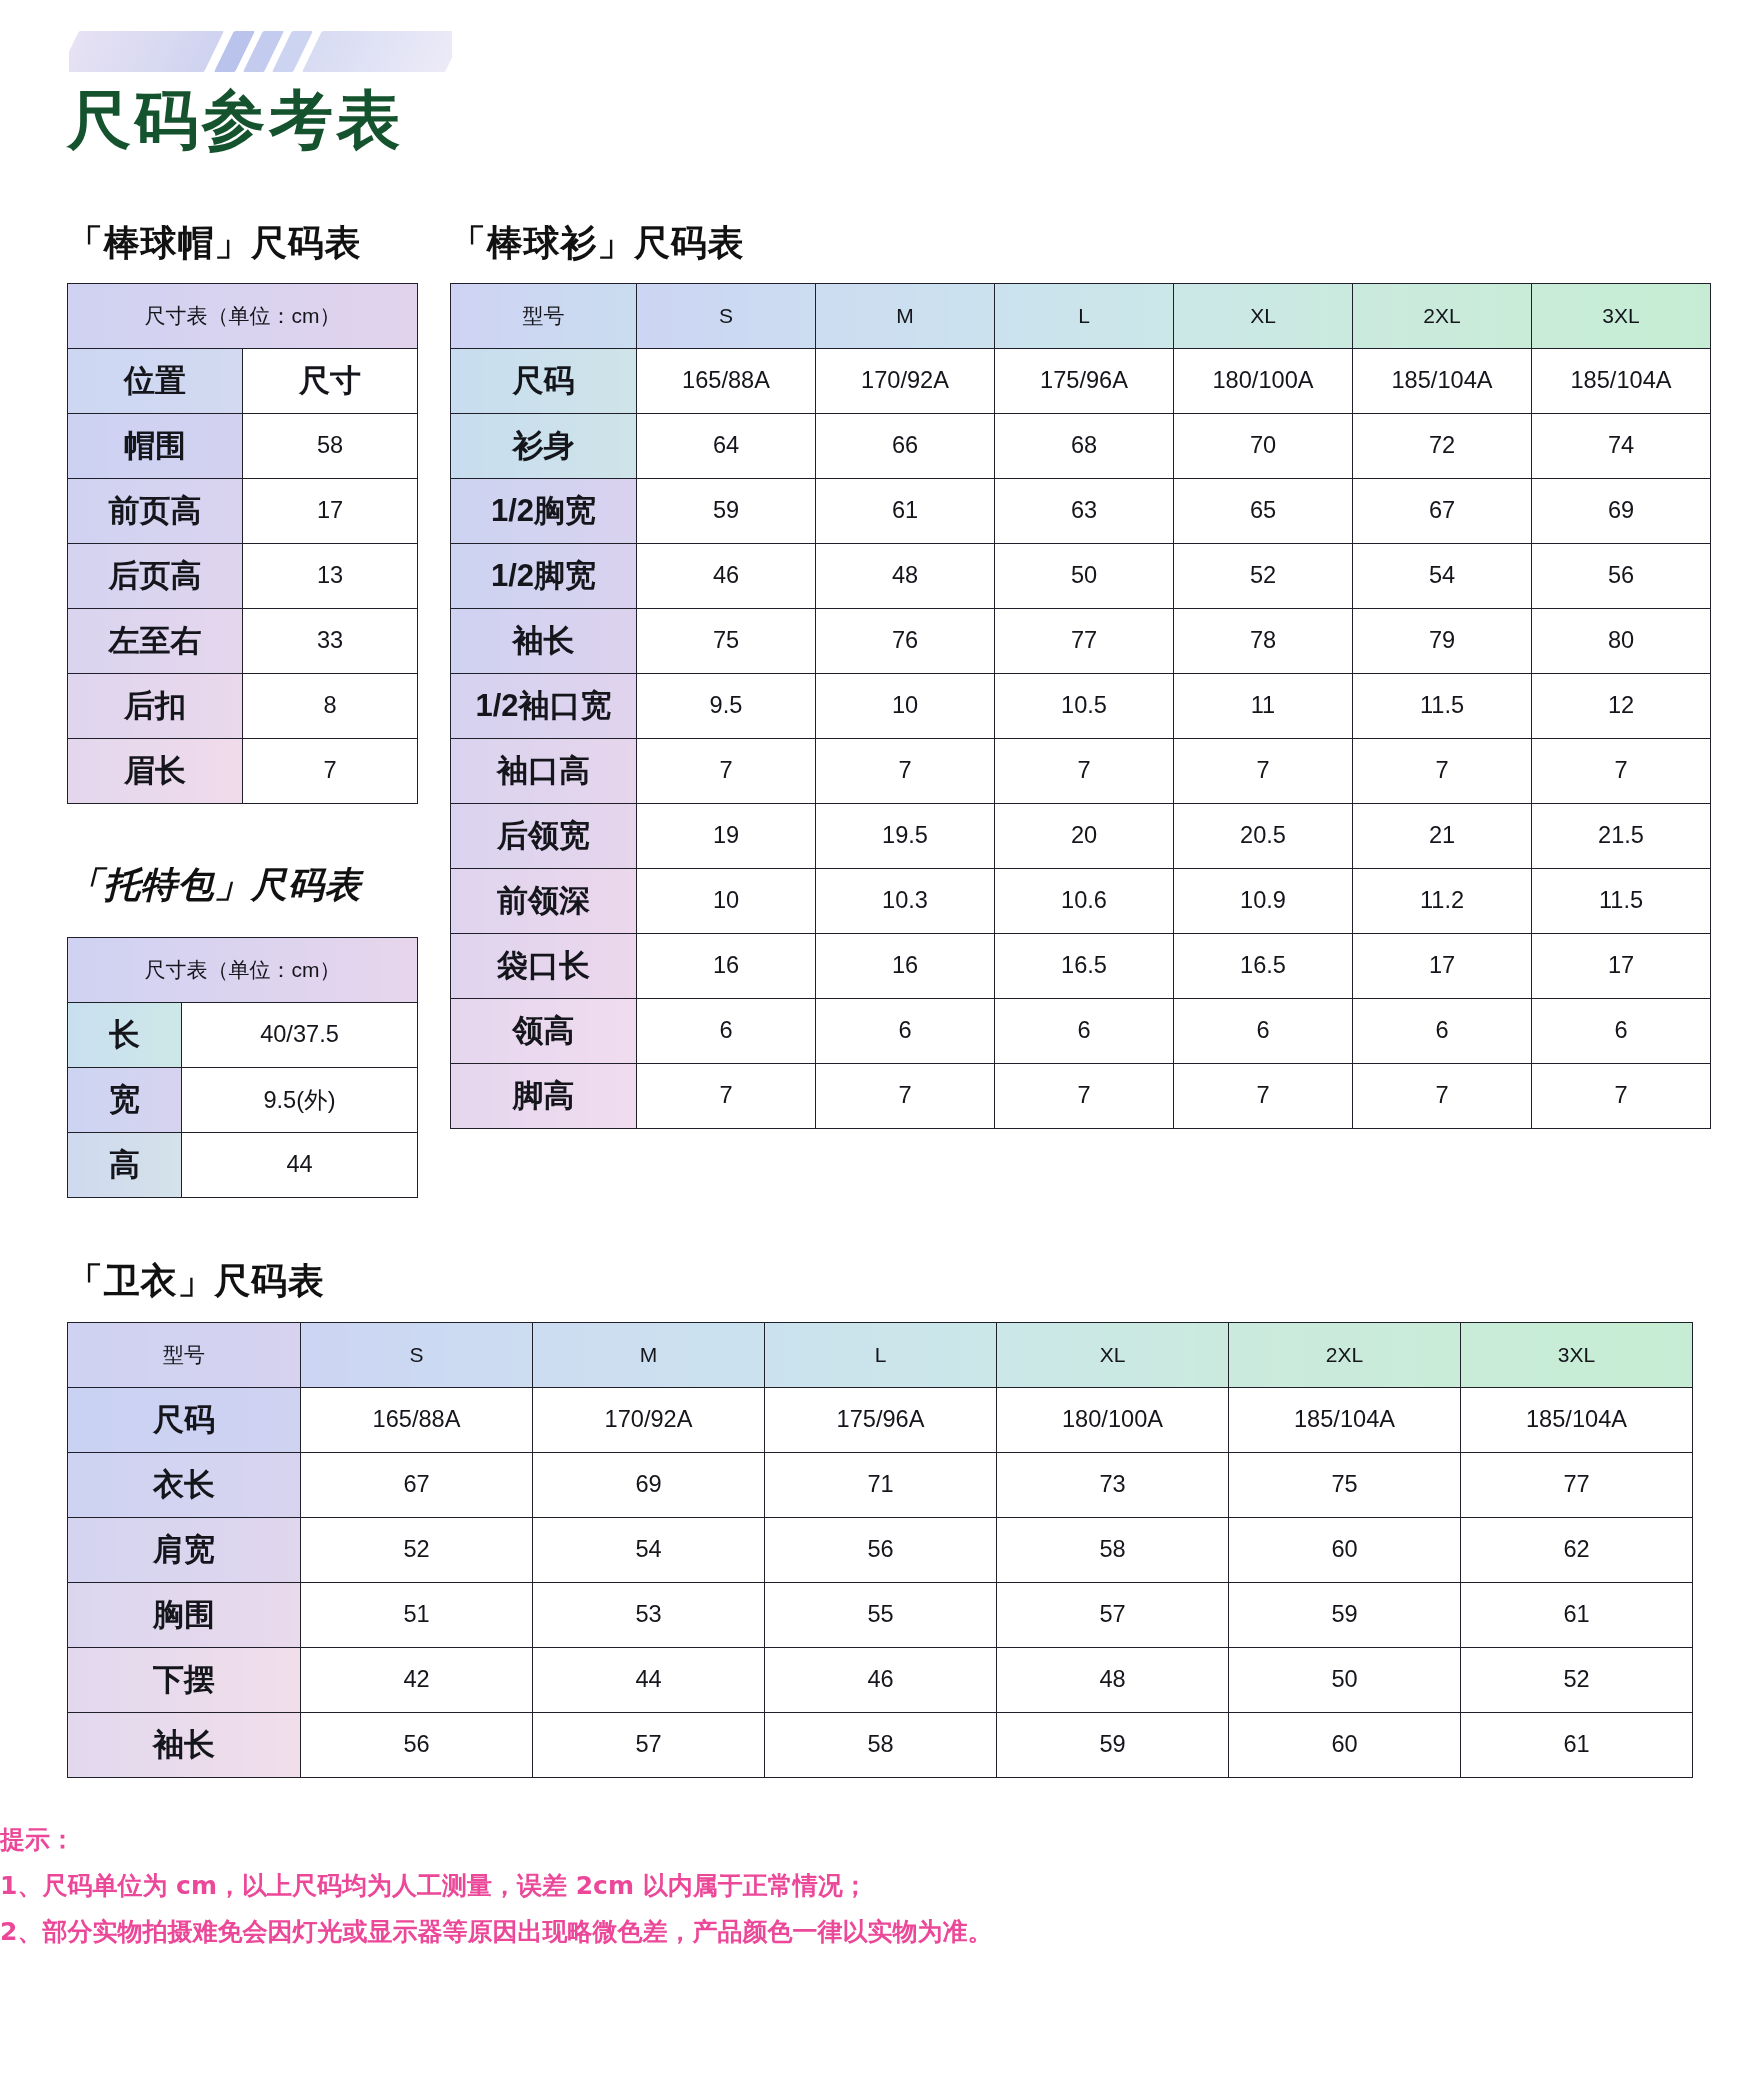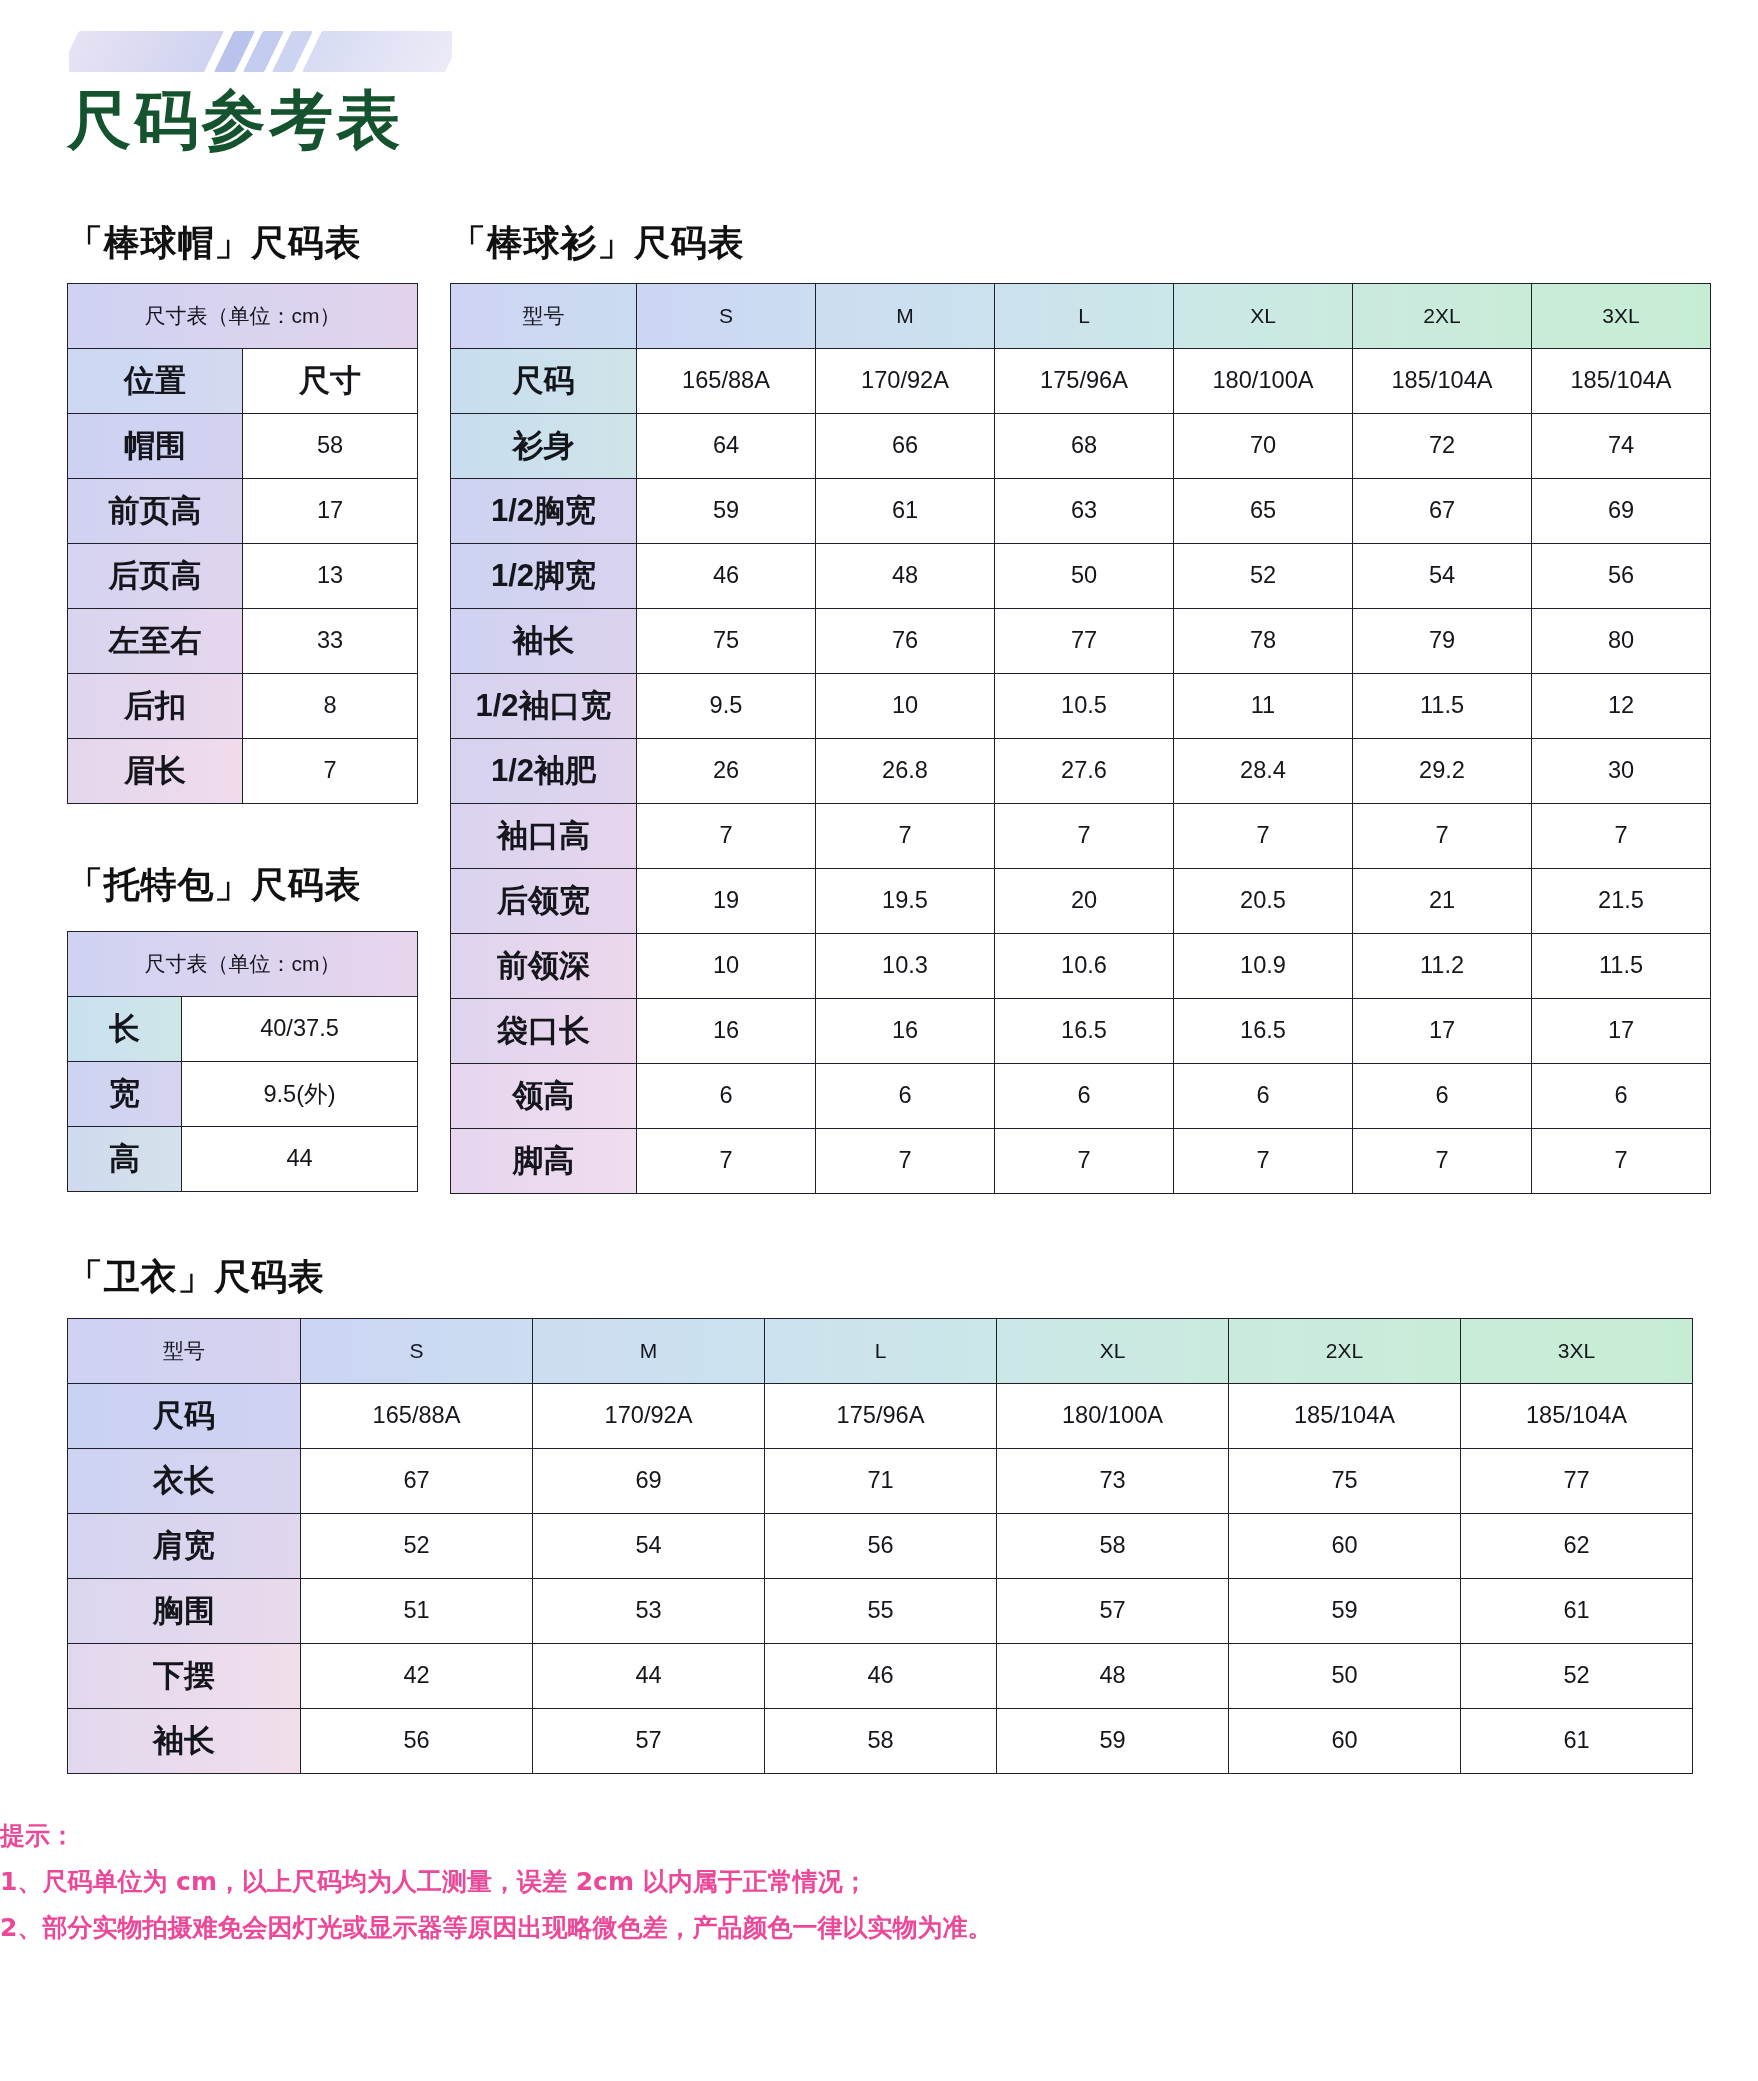--- a/index.html
+++ b/index.html
@@ -121,21 +121,22 @@
   table.jersey-table { width: 1260px; }
   table.jersey-table col.c1 { width: 186px; }
   table.jersey-table col.cx { width: 179px; }
 
   table.hoodie-table { width: 1625px; }
   table.hoodie-table col.c1 { width: 233px; }
   table.hoodie-table col.cx { width: 232px; }
 
   .tote-title {
     margin-top: 57px;
-    margin-bottom: 21px;
+    margin-bottom: 27px;
+    font-style: italic;
   }
 
   .hoodie-block {
     padding-left: 67px;
     margin-top: 59px;
   }
   .hoodie-block .sec-title { margin-bottom: 16.3px; }
 
   
   .notes {
@@ -347,29 +348,20 @@
           <tr>
             <td class="lbl g-l4">1/2袖口宽</td>
             <td>9.5</td>
             <td>10</td>
             <td>10.5</td>
             <td>11</td>
             <td>11.5</td>
             <td>12</td>
           </tr>
           <tr>
-            <td class="lbl g-l4">1/2袖肥</td>
-            <td>26</td>
-            <td>26.8</td>
-            <td>27.6</td>
-            <td>28.4</td>
-            <td>29.2</td>
-            <td>30</td>
-          </tr>
-          <tr>
             <td class="lbl g-l5">袖口高</td>
             <td>7</td>
             <td>7</td>
             <td>7</td>
             <td>7</td>
             <td>7</td>
             <td>7</td>
           </tr>
           <tr>
             <td class="lbl g-l5">后领宽</td>

